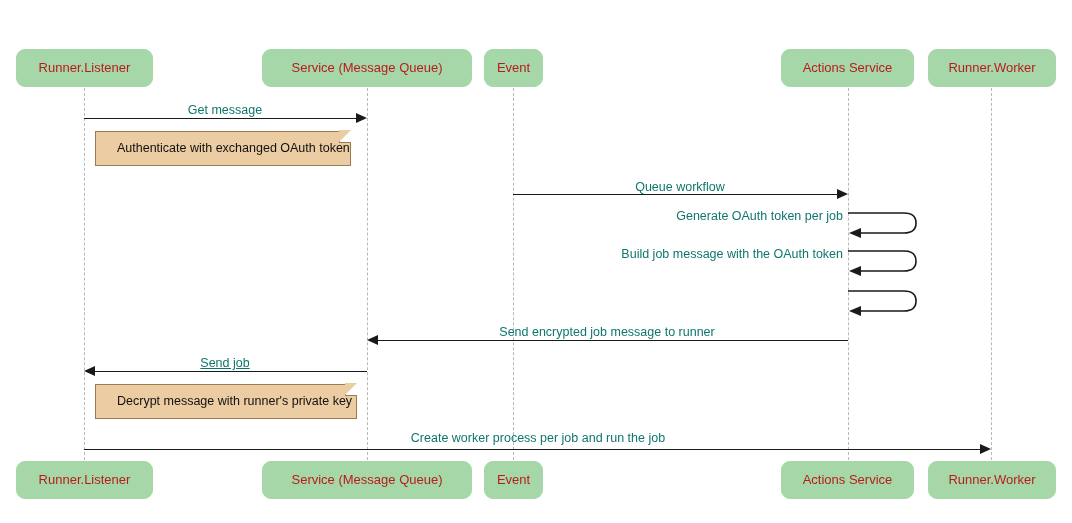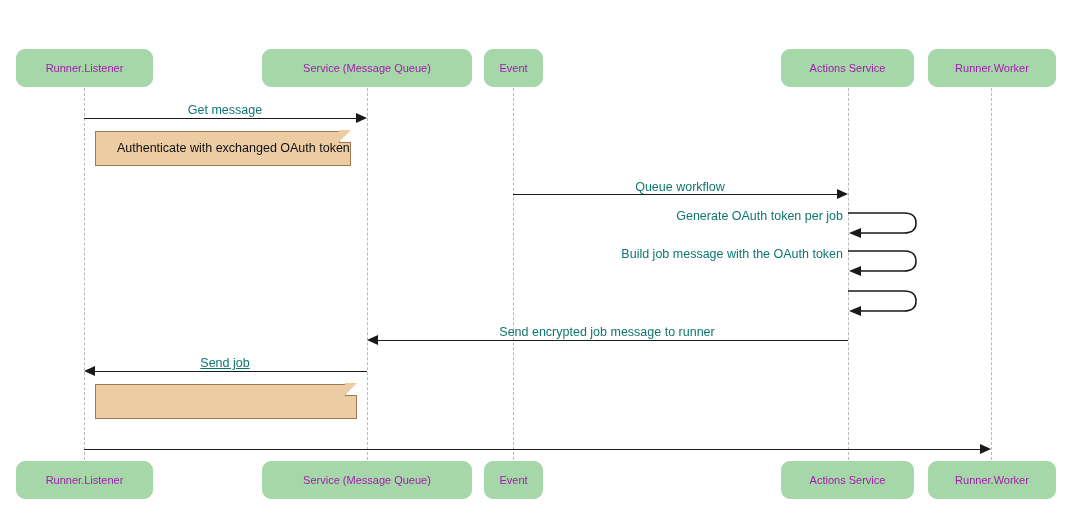--- a/index.html
+++ b/index.html
@@ -37,22 +37,22 @@
     border-left: 1px dashed #b8b8b8;
   }
   
   .participant {
     position: absolute;
     box-sizing: border-box;
     height: 38px;
     background: #a6d7a8;
     border: 1px solid #a6d7a8;
     border-radius: 9px;
-    color: #a21caf;
-    font-size: 11px;
+    color: #b91c1c;
+    font-size: 13px;
     line-height: 36px;
     text-align: center;
     white-space: nowrap;
     overflow: hidden;
   }
   
   .note {
     position: absolute;
     box-sizing: border-box;
     background: #eccca2;
@@ -192,19 +192,21 @@
 
   <div class="msg-label centered" style="left:607px; top:325px;">Send encrypted job message to runner</div>
   <div class="msg-line" style="left:378px; top:340px; width:470px;"></div>
   <div class="arrowhead left" style="left:367px; top:335px;"></div>
 
   <div class="msg-label centered" style="left:225px; top:356px;text-decoration:underline;">Send job</div>
   <div class="msg-line" style="left:95px; top:371px; width:272px;"></div>
   <div class="arrowhead left" style="left:84px; top:366px;"></div>
 
   <div class="note" style="left:95px; top:384px; width:262px;">
+    <span>Decrypt message with runner's private key</span>
     <span class="fold"></span>
   </div>
 
+  <div class="msg-label centered" style="left:538px; top:431px;">Create worker process per job and run the job</div>
   <div class="msg-line" style="left:84px; top:449px; width:896px;"></div>
   <div class="arrowhead right" style="left:980px; top:444px;"></div>
 
 </div>
 
 </body></html>

